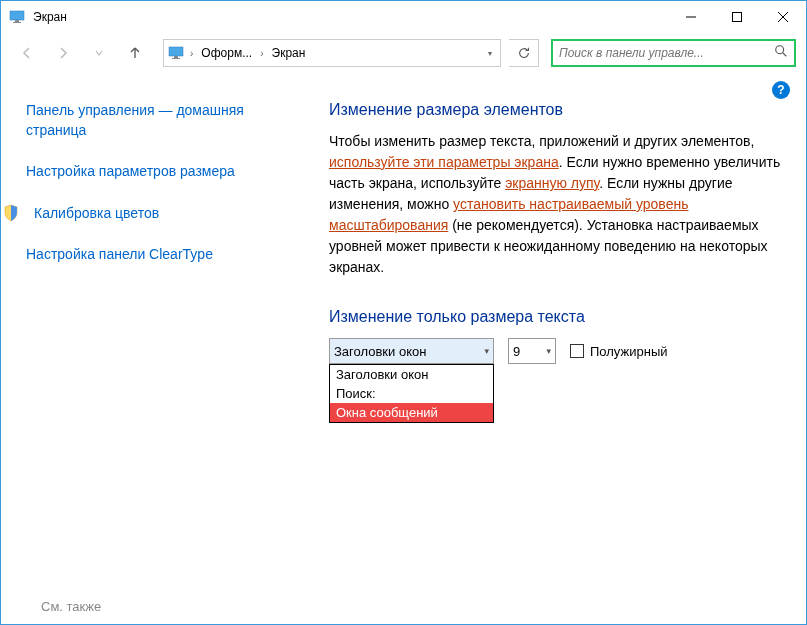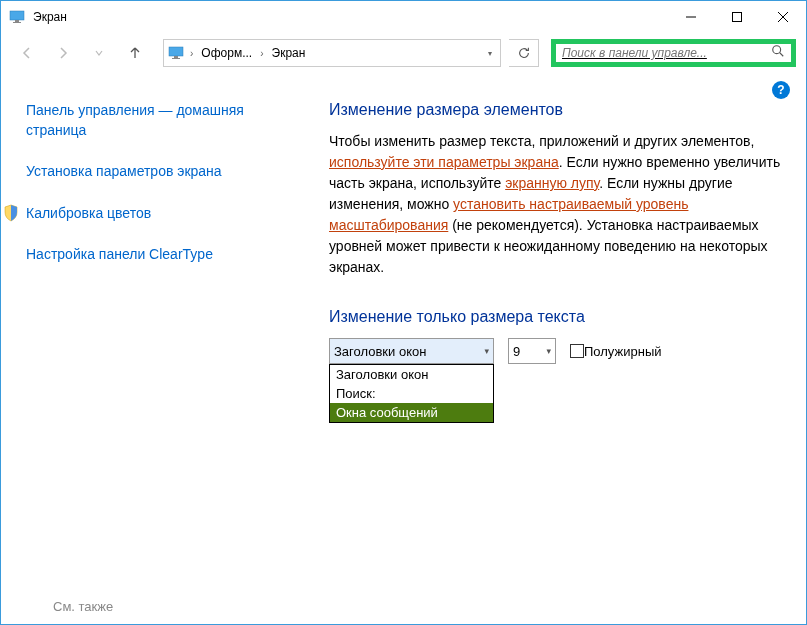--- a/index.html
+++ b/index.html
@@ -15,52 +15,52 @@
     
     .navbar { height: 40px; display: flex; align-items: center; padding: 0 10px; gap: 4px; }
     .nav-btn { width: 32px; height: 32px; display: flex; align-items: center; justify-content: center; color: #999; cursor: pointer; border-radius: 2px; }
     .nav-btn.disabled { color: #ccc; cursor: default; }
     .address { flex: 1; height: 28px; border: 1px solid #ccc; display: flex; align-items: center; padding: 0 4px; gap: 4px; font-size: 12px; margin: 0 4px 0 8px; }
     .address .path-icon { width: 16px; height: 16px; display: flex; align-items: center; }
     .address .crumb { padding: 0 2px; cursor: pointer; }
     .address .sep { color: #666; font-size: 10px; padding: 0 2px; }
     .address .dd { color: #666; font-size: 8px; margin-left: auto; padding-right: 4px; }
     .refresh-btn { width: 30px; height: 28px; border: 1px solid #ccc; border-left: none; display: flex; align-items: center; justify-content: center; cursor: pointer; color: #555; }
-    .search { width: 245px; height: 28px; border: 5px solid #22c55e; margin-left: 8px; display: flex; align-items: center; padding: 0 6px; text-decoration: underline; }
+    .search { width: 245px; height: 28px; border: 2px solid #22c55e; margin-left: 8px; display: flex; align-items: center; padding: 0 6px; }
     .search input { border: none; outline: none; flex: 1; font-size: 12px; color: #666; font-style: italic; }
     .search .search-icon { color: #555; cursor: pointer; }
     
     
     .content { display: flex; height: calc(100% - 72px); position: relative; }
     .help-icon { position: absolute; top: 8px; right: 16px; width: 18px; height: 18px; border-radius: 50%; background: #0078d7; color: #fff; font-size: 12px; font-weight: bold; display: flex; align-items: center; justify-content: center; cursor: pointer; }
     
     
     .sidebar { width: 310px; padding: 28px 20px 16px 25px; }
     .sidebar-link { display: block; font-size: 14px; color: #0066cc; text-decoration: none; margin-bottom: 22px; cursor: pointer; line-height: 1.4; }
-    .sidebar-item-shield { display: flex; align-items: flex-start; gap: 6px; margin-left: -24px; padding-left: 0; }
+    .sidebar-item-shield { display: flex; align-items: flex-start; gap: 14px; margin-left: -24px; padding-left: 0; }
     .shield-icon { width: 18px; height: 18px; flex-shrink: 0; }
-    .sidebar-footer { position: absolute; bottom: 10px; left: 52px; font-size: 13px; color: #888; }
+    .sidebar-footer { position: absolute; bottom: 10px; left: 40px; font-size: 13px; color: #888; }
     
     
     .main { flex: 1; padding: 28px 16px 16px 18px; }
     .main h2 { font-size: 16px; color: #003399; font-weight: normal; margin-bottom: 12px; }
     .main p { font-size: 14px; color: #000; line-height: 1.5; margin-bottom: 30px; }
     .main p span.link { color: #c2410c; text-decoration: underline; cursor: pointer; }
     
     .controls-row { display: flex; align-items: center; gap: 14px; margin-top: 8px; position: relative; }
     .select-box { height: 26px; border: 1px solid #999; padding: 0 4px; display: flex; align-items: center; font-size: 13px; cursor: pointer; background: #fff; gap: 6px; }
     .select-box.wide { width: 165px; justify-content: space-between; background: #e3eefb; }
     .select-box.narrow { width: 48px; justify-content: space-between; }
     .select-arrow { font-size: 9px; color: #555; }
-    .checkbox-wrap { display: flex; align-items: center; font-size: 13px; cursor: pointer; }
+    .checkbox-wrap { display: flex; align-items: center; gap: 6px; font-size: 13px; cursor: pointer; }
     .checkbox { width: 14px; height: 14px; border: 1px solid #333; background: #fff; }
     
     .dropdown-open { position: absolute; top: 26px; left: 0; width: 165px; border: 1px solid #000; background: #fff; z-index: 10; }
     .dropdown-open .opt { padding: 2px 6px; font-size: 13px; cursor: pointer; }
-    .dropdown-open .opt.sel { background: #4d7c0f; color: #fff; }
+    .dropdown-open .opt.sel { background: #ef4444; color: #fff; }
   </style>
 </head>
 <body>
 
 <div class="titlebar">
   <span class="app-icon">
     <svg width="16" height="16" viewBox="0 0 16 16">
         <rect x="1" y="2" width="14" height="9" fill="#4aa8e8" stroke="#2a7bb8" stroke-width="0.5"></rect>
         <rect x="6" y="11" width="4" height="2" fill="#888"></rect>
         <rect x="4" y="13" width="8" height="1" fill="#888"></rect>
@@ -136,21 +136,21 @@
           <line x1="10" y1="10" x2="14" y2="14" stroke="#555" stroke-width="1.3"></line>
         </svg></span>
   </div>
 </div>
 
 <div class="content">
   <div class="help-icon">?</div>
 
   <div class="sidebar">
     <a class="sidebar-link">Панель управления — домашняя страница</a>
-    <a class="sidebar-link">Установка параметров экрана</a>
+    <a class="sidebar-link">Настройка параметров размера</a>
     <div class="sidebar-item-shield">
       <span class="shield-icon"><svg width="18" height="18" viewBox="0 0 18 18">
             <path d="M9 1 L15 3 L15 8 Q15 14 9 17 Q3 14 3 8 L3 3 Z" fill="#ffd966" stroke="#cc9900" stroke-width="0.5"></path>
             <path d="M9 1 L15 3 L15 8 Q15 14 9 17 L9 1 Z" fill="#4a90e2"></path>
           </svg></span>
       <a class="sidebar-link" style="margin-bottom:0">Калибровка цветов</a>
     </div>
     <div style="height:22px"></div>
     <a class="sidebar-link">Настройка панели ClearType</a>
     <div class="sidebar-footer">См. также</div>

